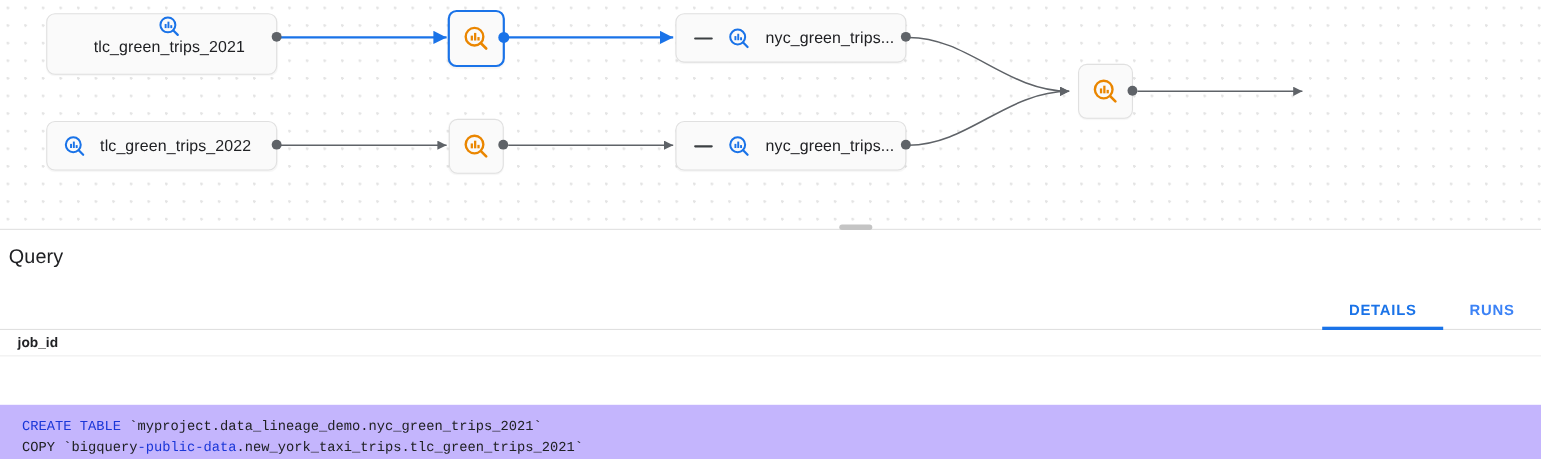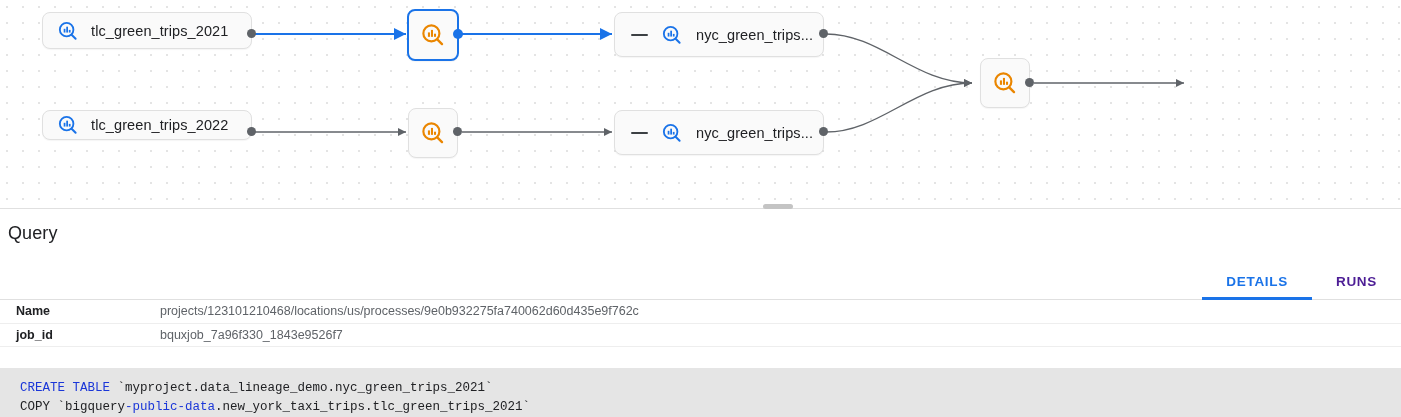--- a/index.html
+++ b/index.html
@@ -98,21 +98,21 @@
   }
   .tab {
     position: relative;
     height: 38px;
     padding: 0 24px;
     display: flex;
     align-items: center;
     font-size: 13.5px;
     font-weight: 600;
     letter-spacing: 0.7px;
-    color: #4c1d95;
+    color: #3b82f6;
     cursor: pointer;
     background: none;
     border: none;
     font-family: inherit;
   }
   .tab.active { color: #1a73e8; }
   .tab.active::after {
     content: "";
     position: absolute;
     left: 0; right: 0; bottom: 0;
@@ -145,21 +145,21 @@
     color: #5f6368;
     white-space: nowrap;
     overflow: hidden;
   }
 
   
   #code-block {
     position: absolute;
     left: 0; top: 159px;
     width: 1401px; height: 50px;
-    background: #e5e5e5;
+    background: #c4b5fd;
     padding: 11px 0 0 20px;
     font-family: "Liberation Mono", "DejaVu Sans Mono", monospace;
     font-size: 12.5px;
     line-height: 19px;
     color: #202124;
     white-space: pre;
     overflow: hidden;
   }
   .kw { color: #1a36d8; }
   .kw2 { color: #1a36d8; }
@@ -187,33 +187,33 @@
 
     <line x1="462" y1="132" x2="612" y2="132" stroke="#5f6368" stroke-width="1.4" marker-end="url(#arrow-grey)"></line>
 
     <path d="M826,34 C880,34 915,83 972,83" fill="none" stroke="#5f6368" stroke-width="1.4" marker-end="url(#arrow-grey)"></path>
 
     <path d="M826,132 C880,132 915,83 972,83" fill="none" stroke="#5f6368" stroke-width="1.4" marker-end="url(#arrow-grey)"></path>
 
     <line x1="1034" y1="83" x2="1184" y2="83" stroke="#5f6368" stroke-width="1.4" marker-end="url(#arrow-grey)"></line>
   </svg>
 
-  <div class="node" style="left:42px; top:12px; width:210px; height:37px; padding-left:14px; gap:12px;">
+  <div class="node" style="left:42px; top:12px; width:210px; height:56px; padding-left:14px; flex-direction:column;">
     <svg class="icon-bq" width="22" height="22" viewBox="0 0 24 24">
       <circle cx="10.5" cy="10.5" r="7.4" fill="none" stroke="#1a73e8" stroke-width="2"></circle>
       <rect x="7.3" y="9.6" width="1.9" height="4.1" fill="#1a73e8"></rect>
       <rect x="10.1" y="7.3" width="1.9" height="6.4" fill="#1a73e8"></rect>
       <rect x="12.9" y="10.8" width="1.9" height="2.9" fill="#1a73e8"></rect>
       <line x1="15.9" y1="16" x2="20.3" y2="20.4" stroke="#1a73e8" stroke-width="2.2" stroke-linecap="round"></line>
     </svg>
     <span class="node-label">tlc_green_trips_2021</span>
   </div>
   <div class="port" style="left:247px; top:29px;"></div>
 
-  <div class="node" style="left:42px; top:110px; width:210px; height:30px; padding-left:14px; gap:12px;">
+  <div class="node" style="left:42px; top:110px; width:210px; height:45px; padding-left:14px; gap:12px;">
     <svg class="icon-bq" width="22" height="22" viewBox="0 0 24 24">
       <circle cx="10.5" cy="10.5" r="7.4" fill="none" stroke="#1a73e8" stroke-width="2"></circle>
       <rect x="7.3" y="9.6" width="1.9" height="4.1" fill="#1a73e8"></rect>
       <rect x="10.1" y="7.3" width="1.9" height="6.4" fill="#1a73e8"></rect>
       <rect x="12.9" y="10.8" width="1.9" height="2.9" fill="#1a73e8"></rect>
       <line x1="15.9" y1="16" x2="20.3" y2="20.4" stroke="#1a73e8" stroke-width="2.2" stroke-linecap="round"></line>
     </svg>
     <span class="node-label">tlc_green_trips_2022</span>
   </div>
   <div class="port" style="left:247px; top:127px;"></div>
@@ -285,24 +285,19 @@
 
   <div id="panel-title">Query</div>
 
   <div id="tabs">
     <button class="tab active">DETAILS</button>
     <button class="tab">RUNS</button>
   </div>
 
   <div id="detail-rows">
     <div class="detail-row">
-      <div class="detail-key">Name</div>
-      <div class="detail-val">projects/123101210468/locations/us/processes/9e0b932275fa740062d60d435e9f762c</div>
-    </div>
-    <div class="detail-row">
       <div class="detail-key">job_id</div>
-      <div class="detail-val">bquxjob_7a96f330_1843e9526f7</div>
     </div>
   </div>
 
   <div id="code-block"><span class="kw">CREATE TABLE</span><span> `myproject.data_lineage_demo.nyc_green_trips_2021`</span>
 <span>COPY `bigquery</span><span class="kw2">-public-data</span><span>.new_york_taxi_trips.tlc_green_trips_2021`</span></div>
 </div>
 
 </body></html>

